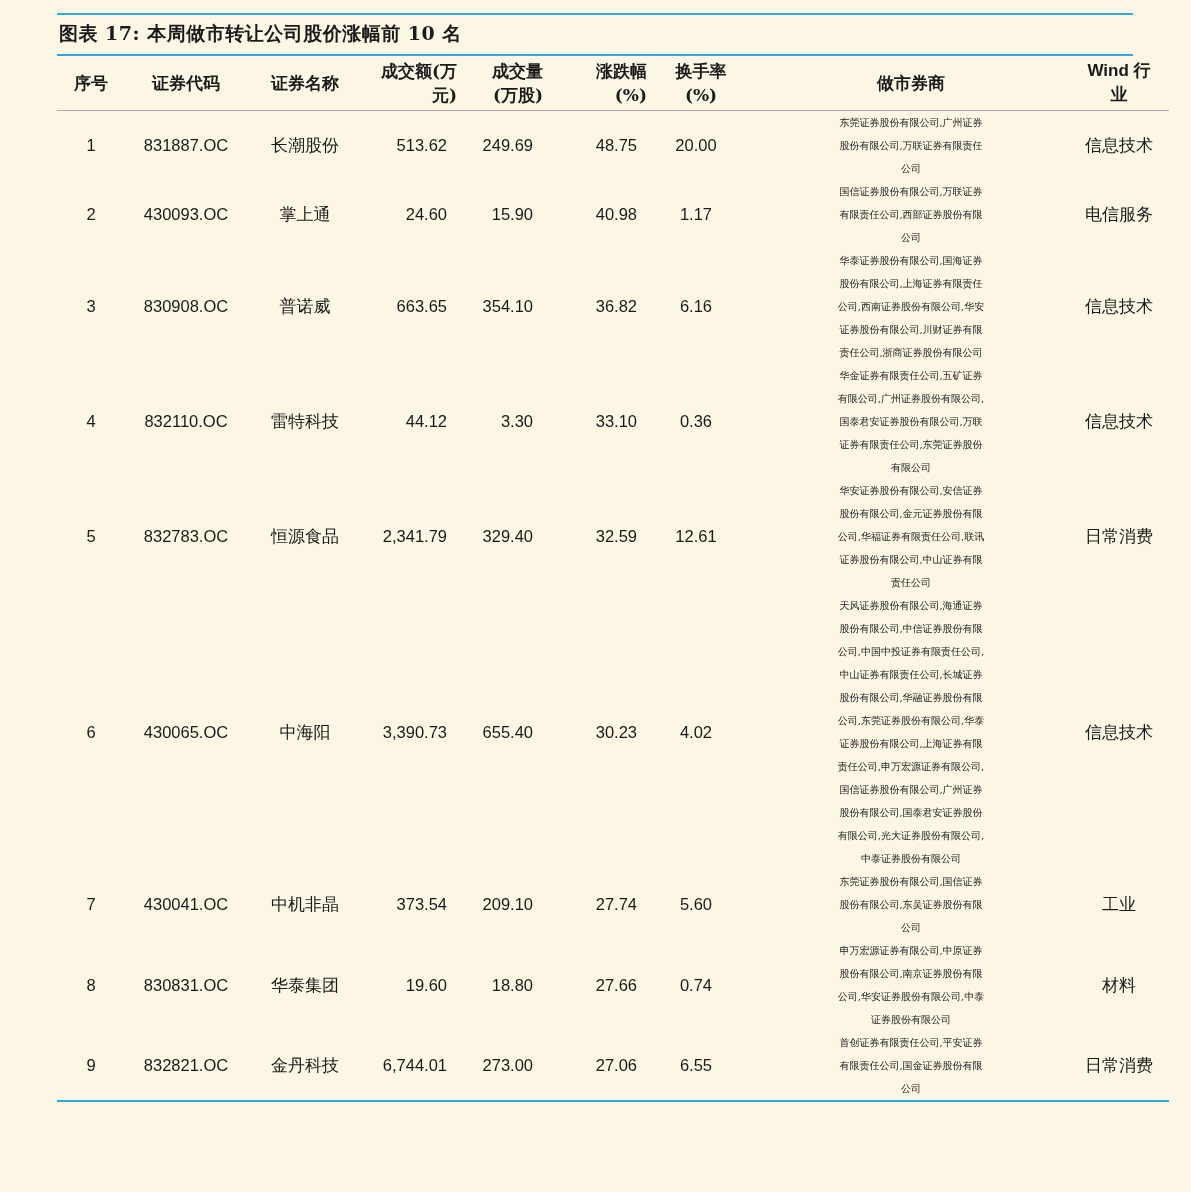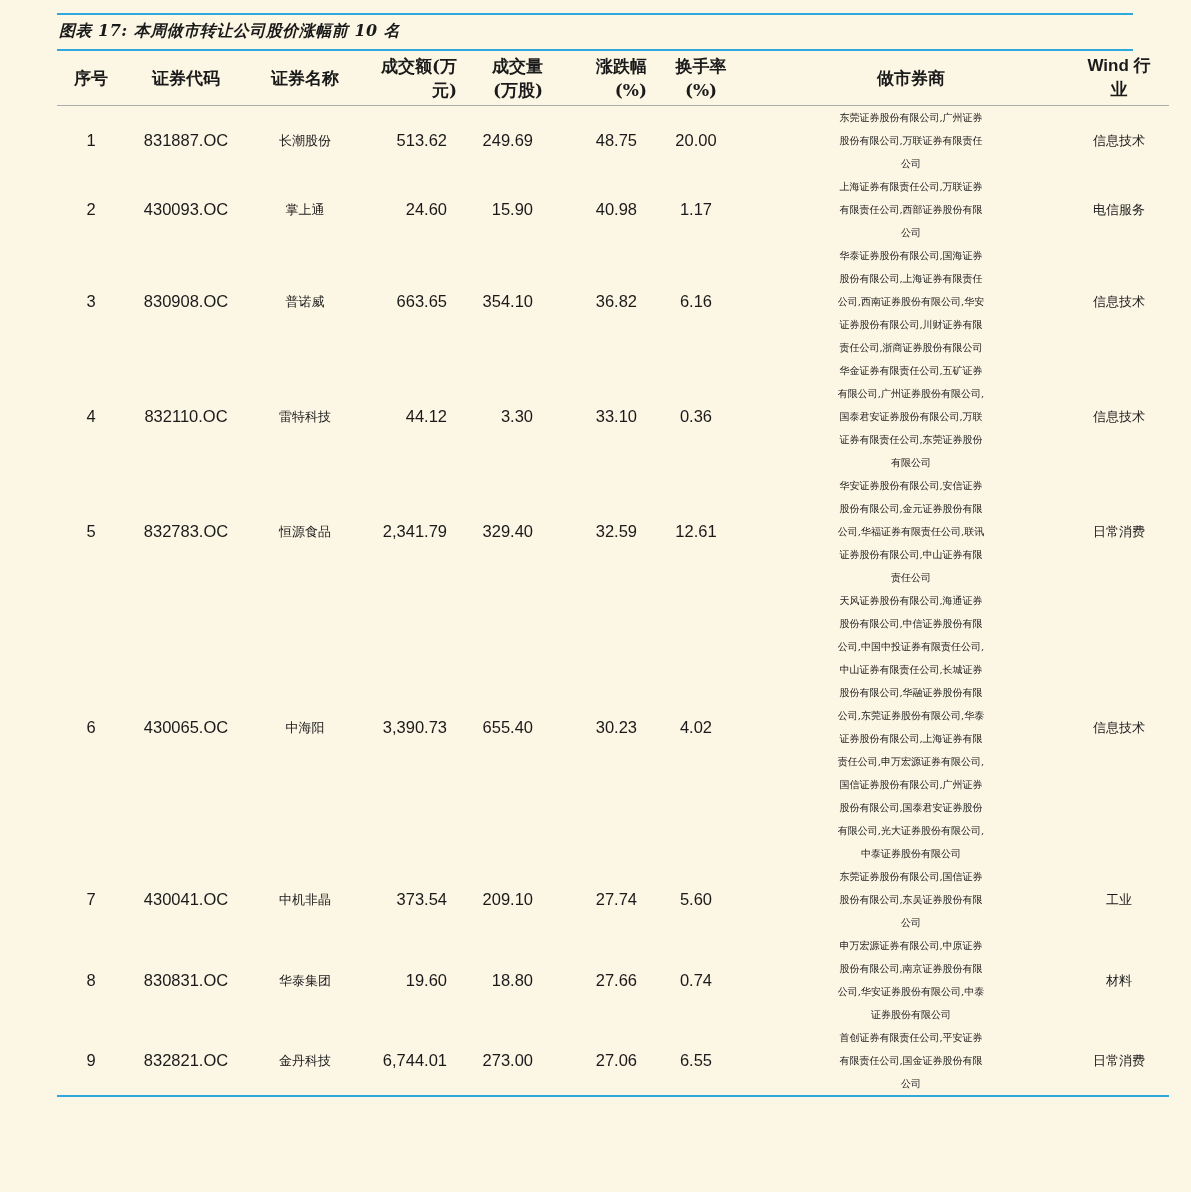--- a/index.html
+++ b/index.html
@@ -14,23 +14,22 @@
   .sheet {
     width: 1076px;
     margin: 13px auto 0 57px;
   }
   .title-bar {
     border-top: 2px solid #2FA8DC;
     border-bottom: 2px solid #2FA8DC;
     padding: 6px 2px 7px 2px;
   }
   .title-bar .title {
-    font-size: 16px;
+    font-size: 19px;
     font-weight: bold;
-    font-style: italic;
     letter-spacing: 0.5px;
   }
   table.main {
     width: 100%;
     border-collapse: collapse;
     table-layout: fixed;
     border-bottom: 2px solid #2FA8DC;
   }
   thead th {
     font-size: 17px;
@@ -61,21 +60,21 @@
   td.col-seq, td.col-code, td.col-turnover, td.col-volume,
   td.col-change, td.col-handover {
     font-family: "Liberation Sans", "DejaVu Sans", sans-serif;
     font-size: 16.5px;
   }
   th.col-industry { font-family: "Liberation Sans", "DejaVu Sans", sans-serif; }
   td.col-brokers {
     white-space: pre-line;
     font-size: 10px;
   }
-  td.col-name, td.col-industry { font-size: 13px; }
+  td.col-name, td.col-industry { font-size: 17px; }
   .source-bar {
     border-bottom: 2px solid #2FA8DC;
     padding: 11px 2px 9px 2px;
     font-size: 13.5px;
     font-style: italic;
   }
 </style>
 </head>
 <body>
 
@@ -119,21 +118,21 @@
           <td class="col-industry">信息技术</td>
         </tr>
         <tr>
           <td class="col-seq">2</td>
           <td class="col-code">430093.OC</td>
           <td class="col-name">掌上通</td>
           <td class="col-turnover">24.60</td>
           <td class="col-volume">15.90</td>
           <td class="col-change">40.98</td>
           <td class="col-handover">1.17</td>
-          <td class="col-brokers">上海证券有限责任公司,万联证券
+          <td class="col-brokers">国信证券股份有限公司,万联证券
 有限责任公司,西部证券股份有限
 公司</td>
           <td class="col-industry">电信服务</td>
         </tr>
         <tr>
           <td class="col-seq">3</td>
           <td class="col-code">830908.OC</td>
           <td class="col-name">普诺威</td>
           <td class="col-turnover">663.65</td>
           <td class="col-volume">354.10</td>

